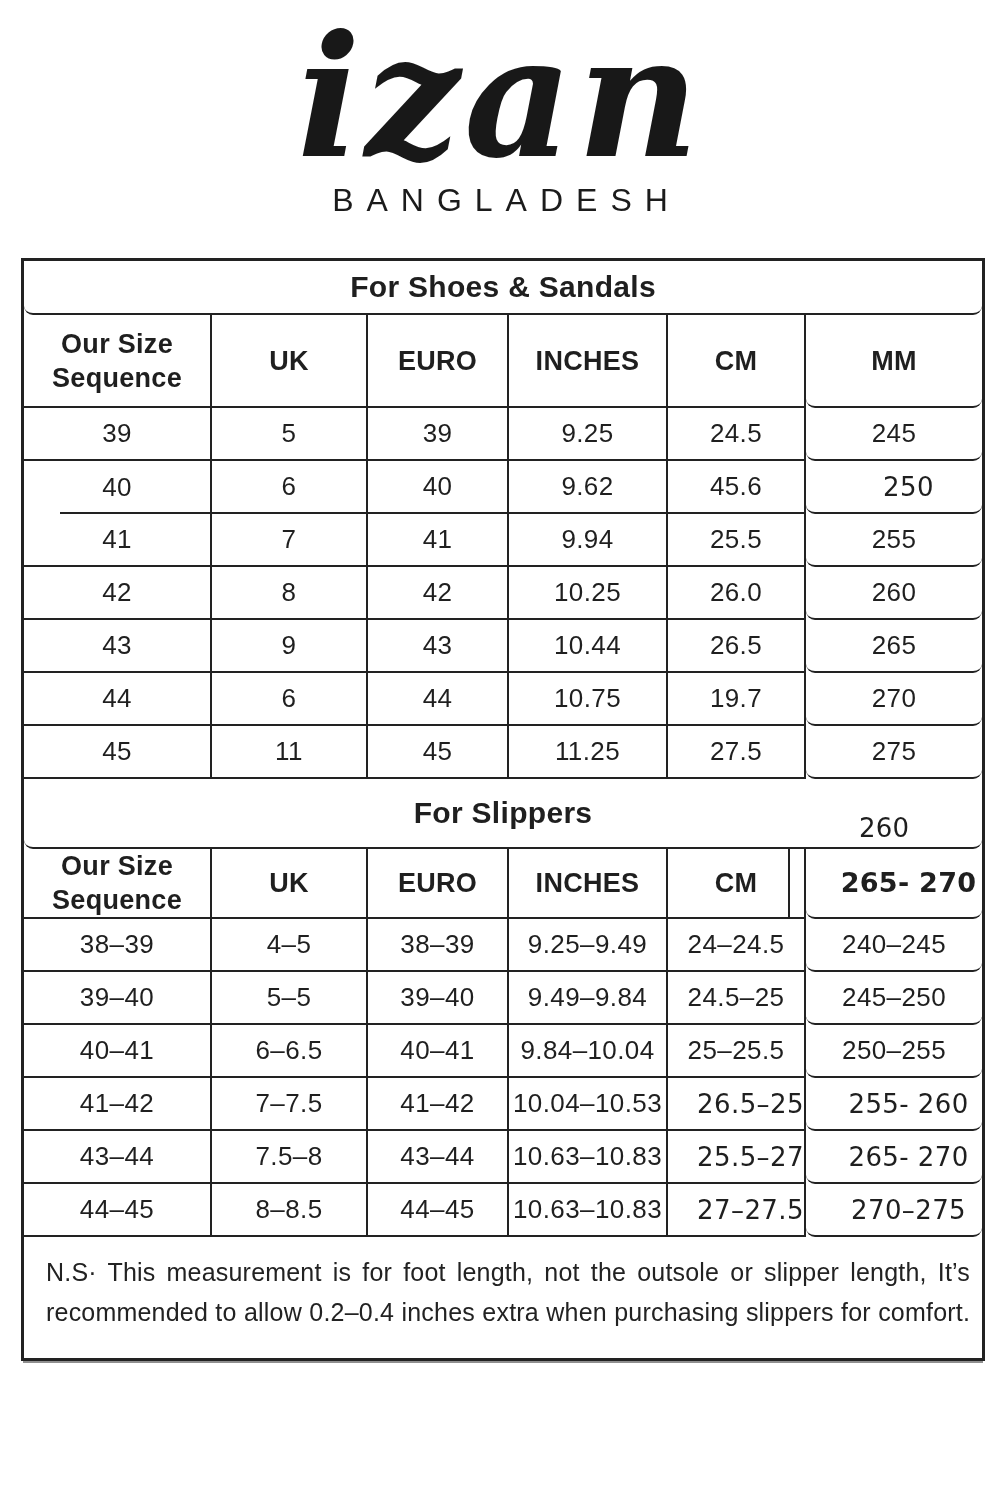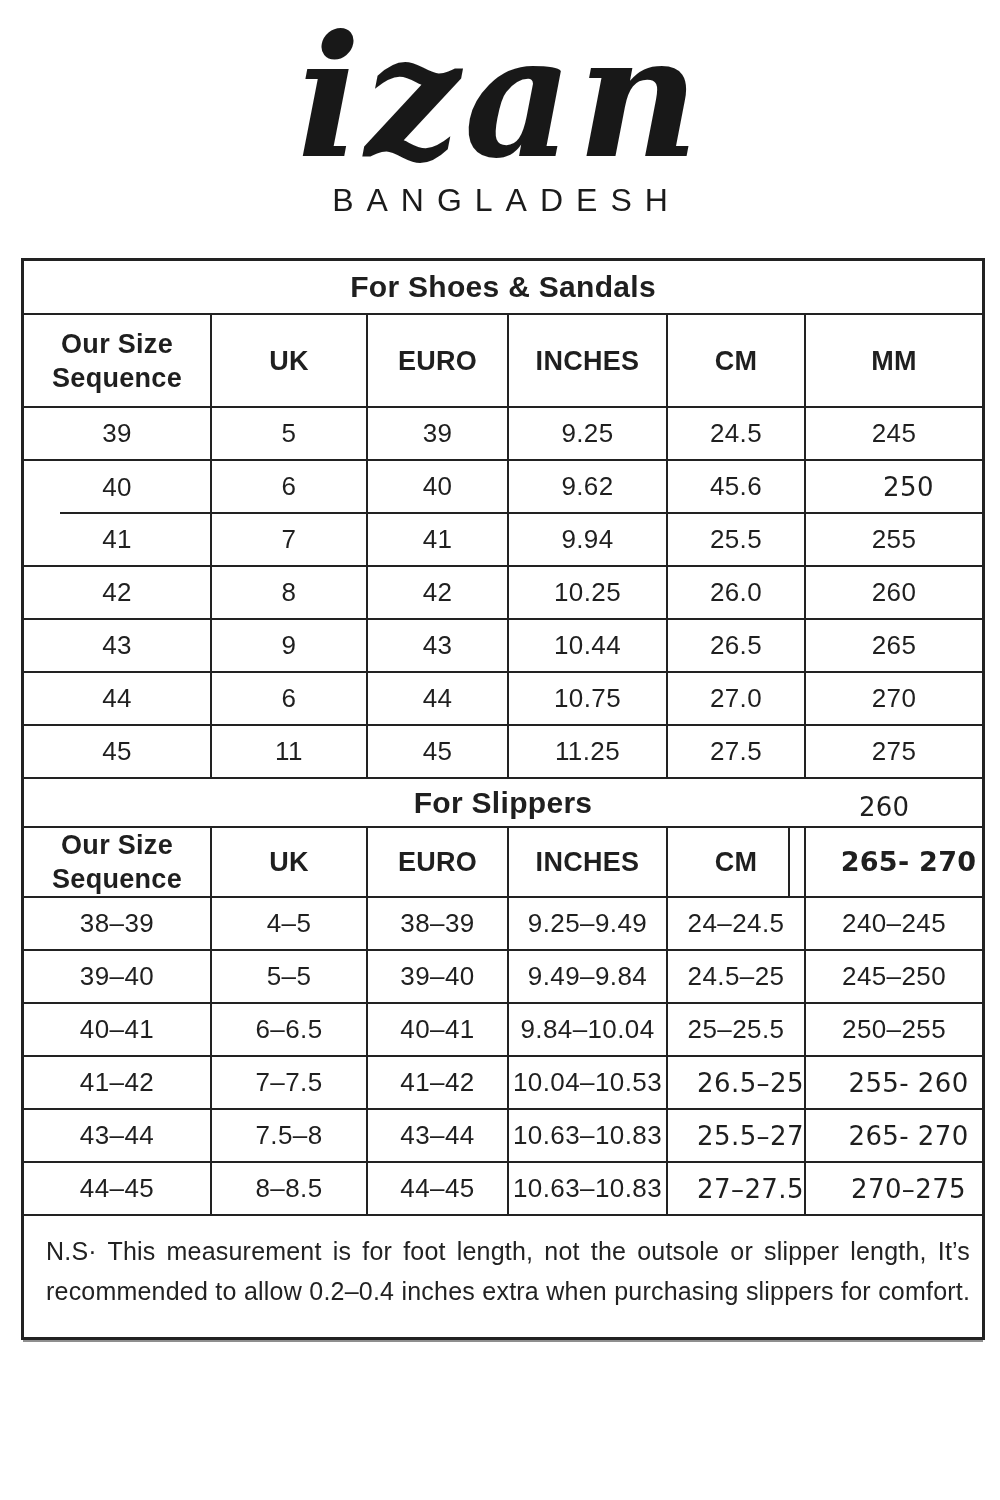--- a/index.html
+++ b/index.html
@@ -58,30 +58,30 @@
   td {
     box-sizing: border-box;
     border-right: 2px solid #222222;
     border-bottom: 2px solid #222222;
     text-align: center;
     vertical-align: middle;
     padding: 0;
     color: #1f1f1f;
     overflow: hidden;
   }
-  td:last-child { border-right: none; }
+  td:last-child { border-right: none; border-radius: 9px; }
 
   tr.title-row td {
     font-weight: bold;
     font-size: 30px;
     height: 54px;
     letter-spacing: 0.3px;
     position: relative;
   }
-  tr#slippers-title-row td { height: 49px; margin-top: 18px; }
+  tr#slippers-title-row td { height: 70px; margin-top: 18px; }
 
   tr.header-row td {
     font-weight: bold;
     font-size: 27px;
     line-height: 34px;
     letter-spacing: 0.3px;
   }
   tr#shoes-head td { height: 93px; }
   tr#slippers-head td { height: 70px; position: relative; }
 
@@ -215,21 +215,21 @@
             <td>43</td>
             <td>10.44</td>
             <td>26.5</td>
             <td>265</td>
           </tr>
           <tr class="data-row">
             <td>44</td>
             <td>6</td>
             <td>44</td>
             <td>10.75</td>
-            <td>27.0</td>
+            <td>19.7</td>
             <td>270</td>
           </tr>
           <tr class="data-row">
             <td>45</td>
             <td>11</td>
             <td>45</td>
             <td>11.25</td>
             <td>27.5</td>
             <td>275</td>
           </tr>

